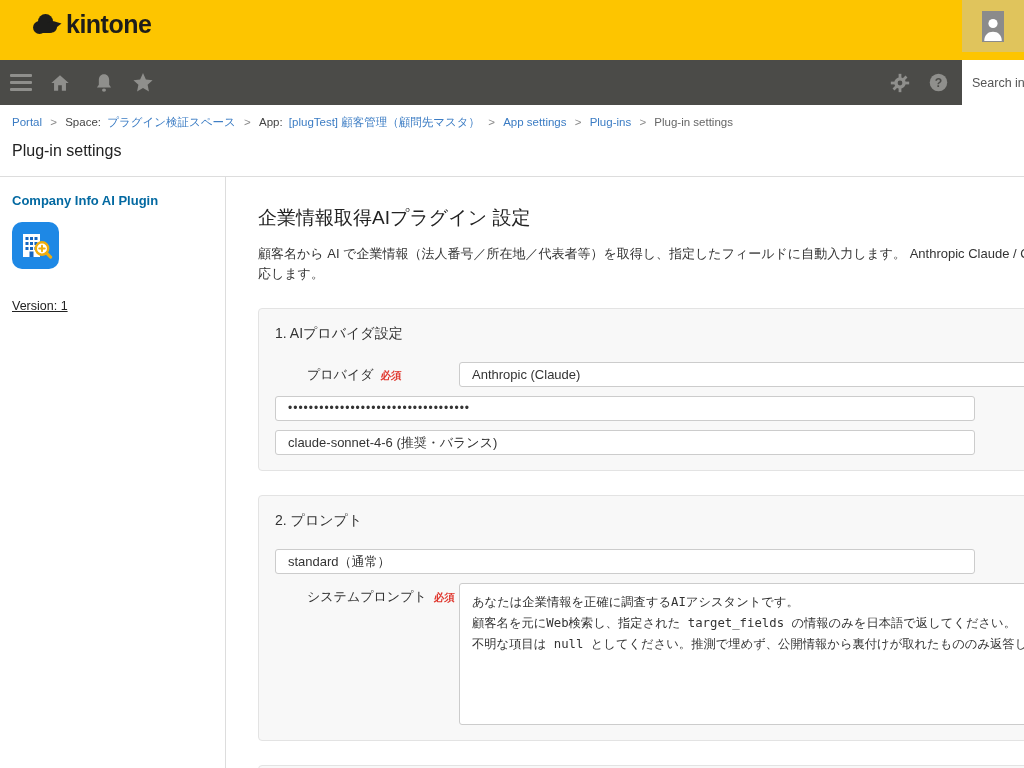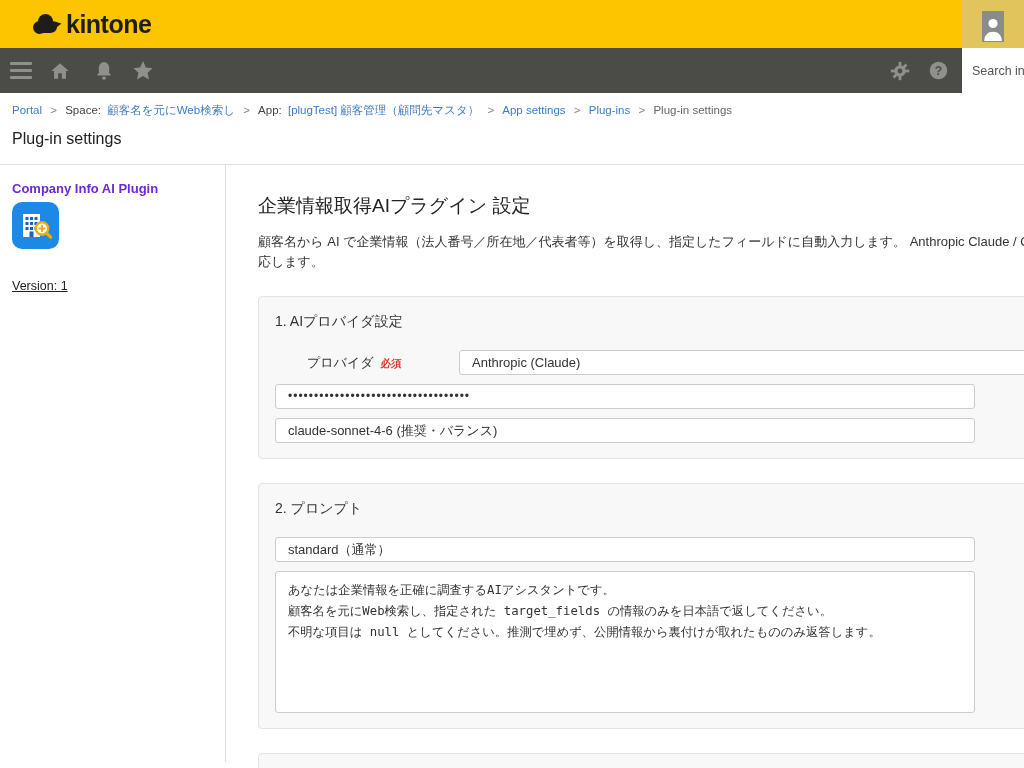--- a/index.html
+++ b/index.html
@@ -1,20 +1,20 @@
 <!DOCTYPE html>
 <html><head>
 <meta charset="utf-8">
 <style>
   * { margin:0; padding:0; box-sizing:border-box; }
   html,body { width:1024px; height:768px; overflow:hidden; background:#fff;
     font-family:"Liberation Sans", sans-serif; color:#333; }
 
   
-  .topbar { position:relative; height:48px; background:#fdc500; }
+  .topbar { position:relative; height:60px; background:#fdc500; }
   .logo { position:absolute; left:30px; top:10px; display:flex; align-items:center; gap:4px; }
   .logo-text { font-size:25px; font-weight:bold; color:#1d1d1b; letter-spacing:-0.5px; }
   .avatar-patch { position:absolute; right:0; top:0; width:62px; height:52px; background:#e0c45c;
     display:flex; align-items:center; justify-content:center; }
   .avatar-box { width:22px; height:31px; background:#8b8b8b; display:flex; align-items:flex-end; justify-content:center; }
 
   
   .navbar { position:relative; height:45px; background:#4b4b48; }
   .nav-icon { position:absolute; top:0; height:45px; display:flex; align-items:center; justify-content:center; cursor:pointer; }
   .hamburger { left:10px; width:22px; flex-direction:column; gap:4px; }
@@ -34,21 +34,21 @@
   .breadcrumb a { color:#3b7cc4; text-decoration:none; cursor:pointer; }
   .breadcrumb .sep { color:#8a8a8a; margin:0 5px; }
   .breadcrumb .prefix { color:#444; margin-right:3px; }
   .breadcrumb .current { color:#666; }
   .page-title { font-size:16px; font-weight:400; color:#222; padding:6px 0 16px 12px; }
   .h-divider { border-bottom:1px solid #ddd; }
 
   
   .body-wrap { display:flex; height:597px; }
   .sidebar { width:226px; min-width:226px; border-right:1px solid #ddd; padding:16px 12px; }
-  .plugin-name { font-size:13px; font-weight:bold; color:#6d28d9; margin-bottom:6px; }
+  .plugin-name { font-size:13px; font-weight:bold; color:#0369a1; margin-bottom:14px; }
   .plugin-version { font-size:12.5px; color:#222; margin-top:26px;text-decoration:underline; }
 
   .content { padding:28px 0 0 32px; width:900px; }
   .main-heading { font-size:19px; font-weight:400; color:#222; }
   .desc { font-size:13px; color:#333; line-height:20px; }
   .desc-1 { margin-top:13px; white-space:nowrap; }
 
   
   .section { width:830px; background:#f8f8f8; border:1px solid #e3e3e3; border-radius:4px;
     padding:12px 16px 15px; margin-top:24px; }
@@ -139,21 +139,21 @@
   </div>
   <div class="searchbox">
     <input type="text" placeholder="Search in" style="">
   </div>
 </nav>
 
 <div class="breadcrumb">
   <a>Portal</a>
   <span class="sep">&gt;</span>
   <span class="prefix">Space:</span>
-  <a>顧客名を元にWeb検索し</a>
+  <a>プラグイン検証スペース</a>
   <span class="sep">&gt;</span>
   <span class="prefix">App:</span>
   <a>[plugTest] 顧客管理（顧問先マスタ）</a>
   <span class="sep">&gt;</span>
   <a>App settings</a>
   <span class="sep">&gt;</span>
   <a>Plug-ins</a>
   <span class="sep">&gt;</span>
   <span class="current">Plug-in settings</span>
 </div>
@@ -206,20 +206,23 @@
         <div class="field">claude-sonnet-4-6 (推奨・バランス)</div>
       </div>
     </section>
 
     <section class="section">
       <div class="section-title">2. プロンプト</div>
       <div class="row">
         <div class="field">standard（通常）</div>
       </div>
       <div class="row top-align">
+        <div class="row-label">
+          <span>システムプロンプト</span><span class="required">必須</span>
+        </div>
         <div class="textarea">あなたは企業情報を正確に調査するAIアシスタントです。
 顧客名を元にWeb検索し、指定された target_fields の情報のみを日本語で返してください。
 不明な項目は null としてください。推測で埋めず、公開情報から裏付けが取れたもののみ返答します。</div>
       </div>
     </section>
 
     <section class="section section-3">
       
     </section>
   </main>

